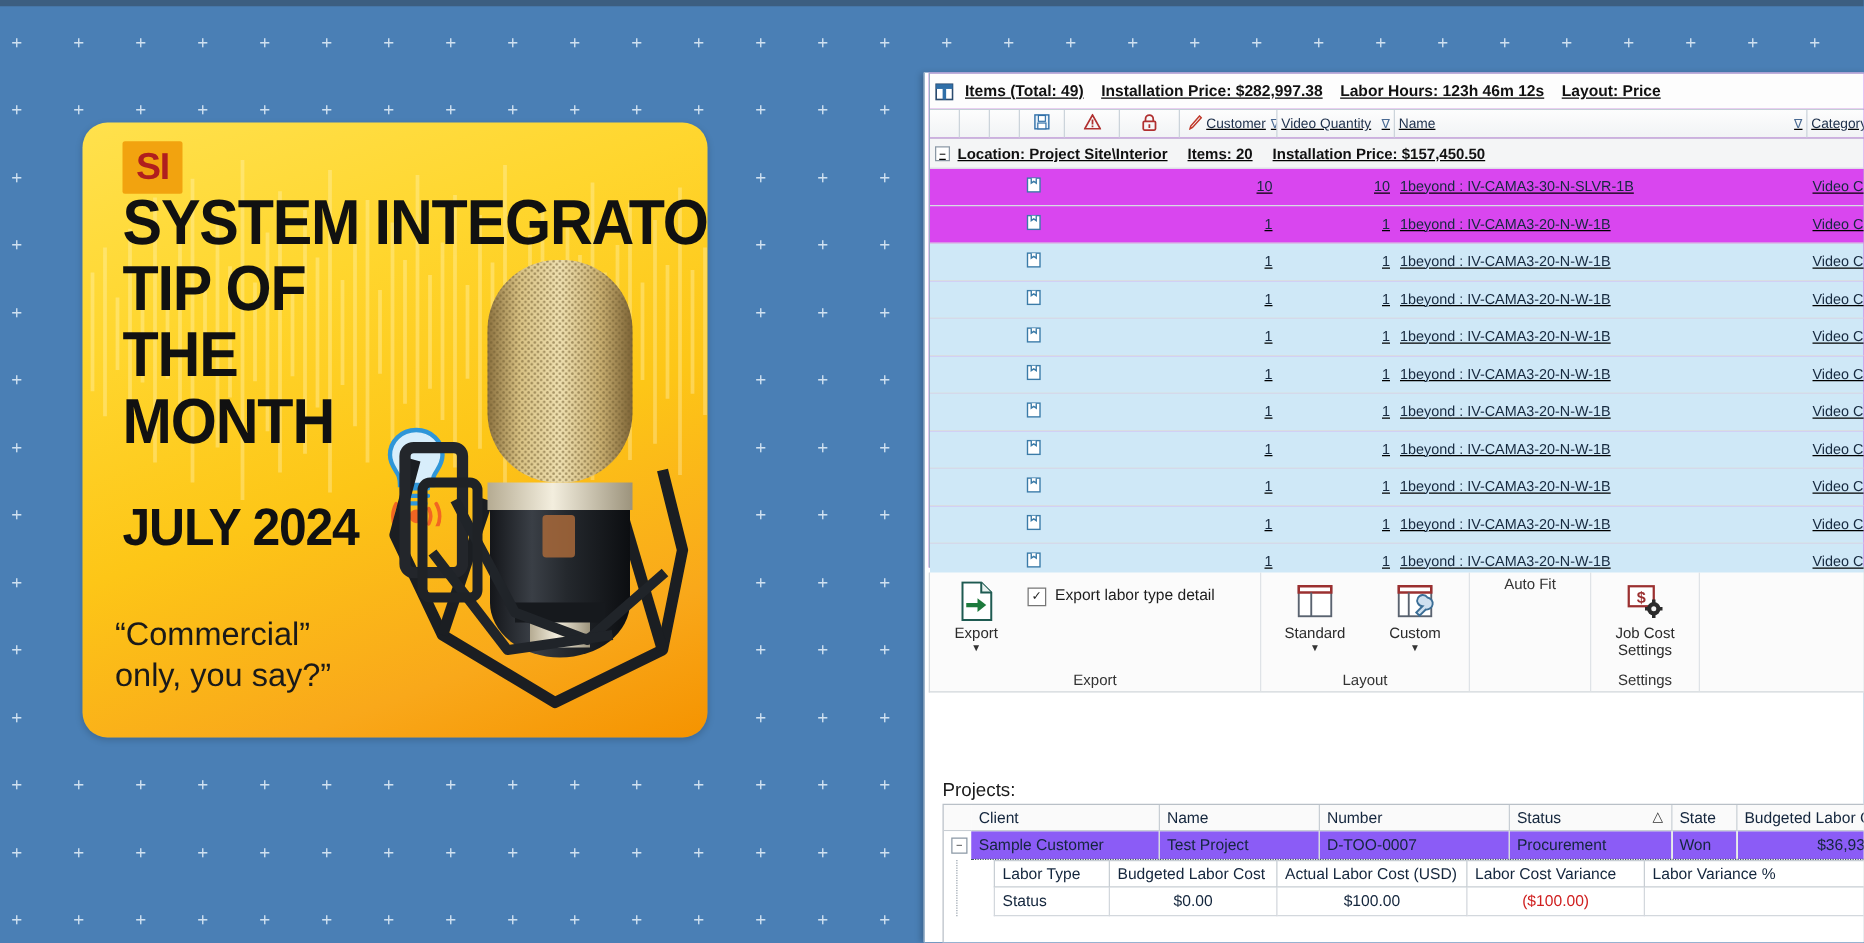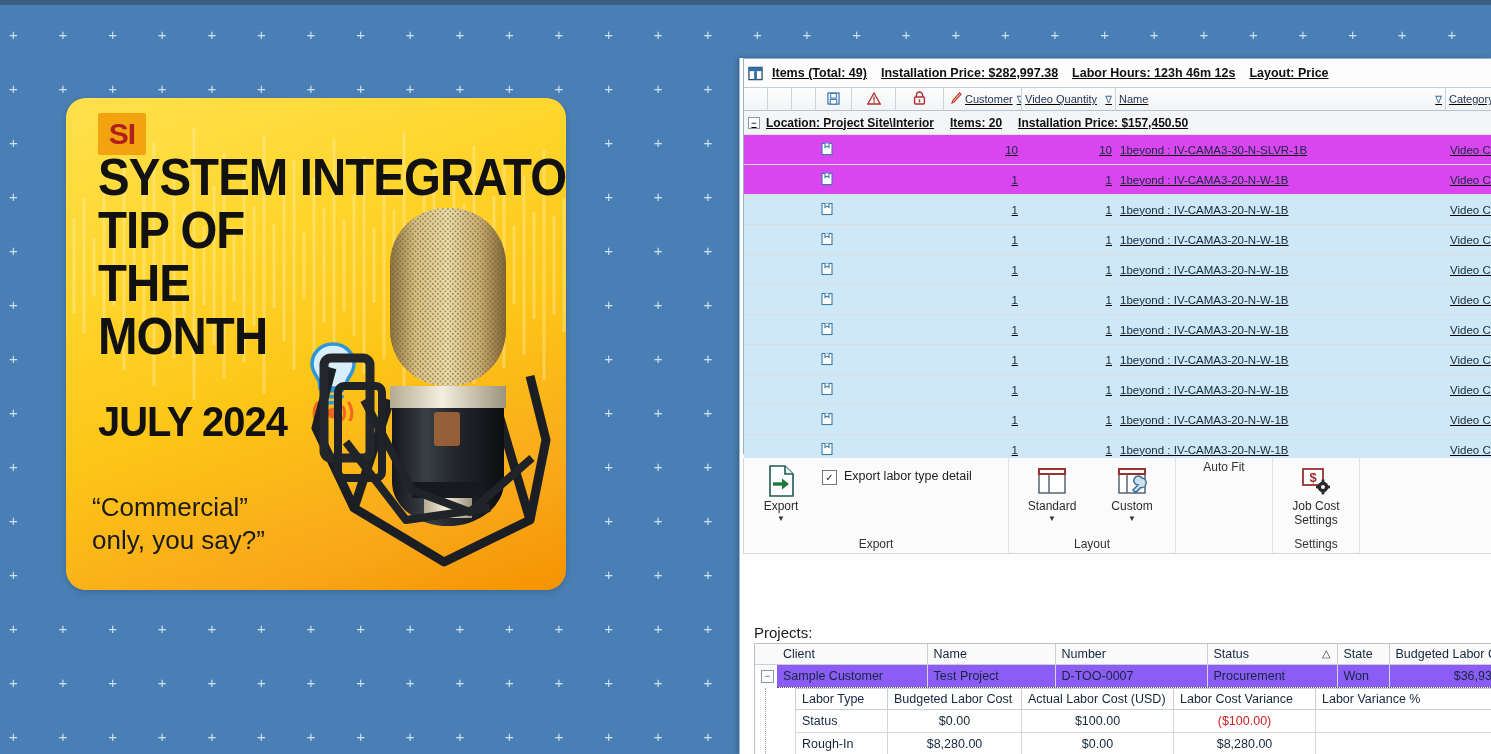--- a/index.html
+++ b/index.html
@@ -780,25 +780,18 @@
             </tr>
           </thead>
           <tbody id="labor-body">
               <tr>
                 <td>Status</td>
                 <td class="money">$0.00</td>
                 <td class="money">$100.00</td>
                 <td class="money neg">($100.00)</td>
                 <td></td>
               </tr>
-              <tr>
-                <td>Rough-In</td>
-                <td class="money">$8,280.00</td>
-                <td class="money">$0.00</td>
-                <td class="money">$8,280.00</td>
-                <td></td>
-              </tr>
             </tbody>
         </table>
       </div>
     </div>
   </div>
 </div>
 
 </body></html>

